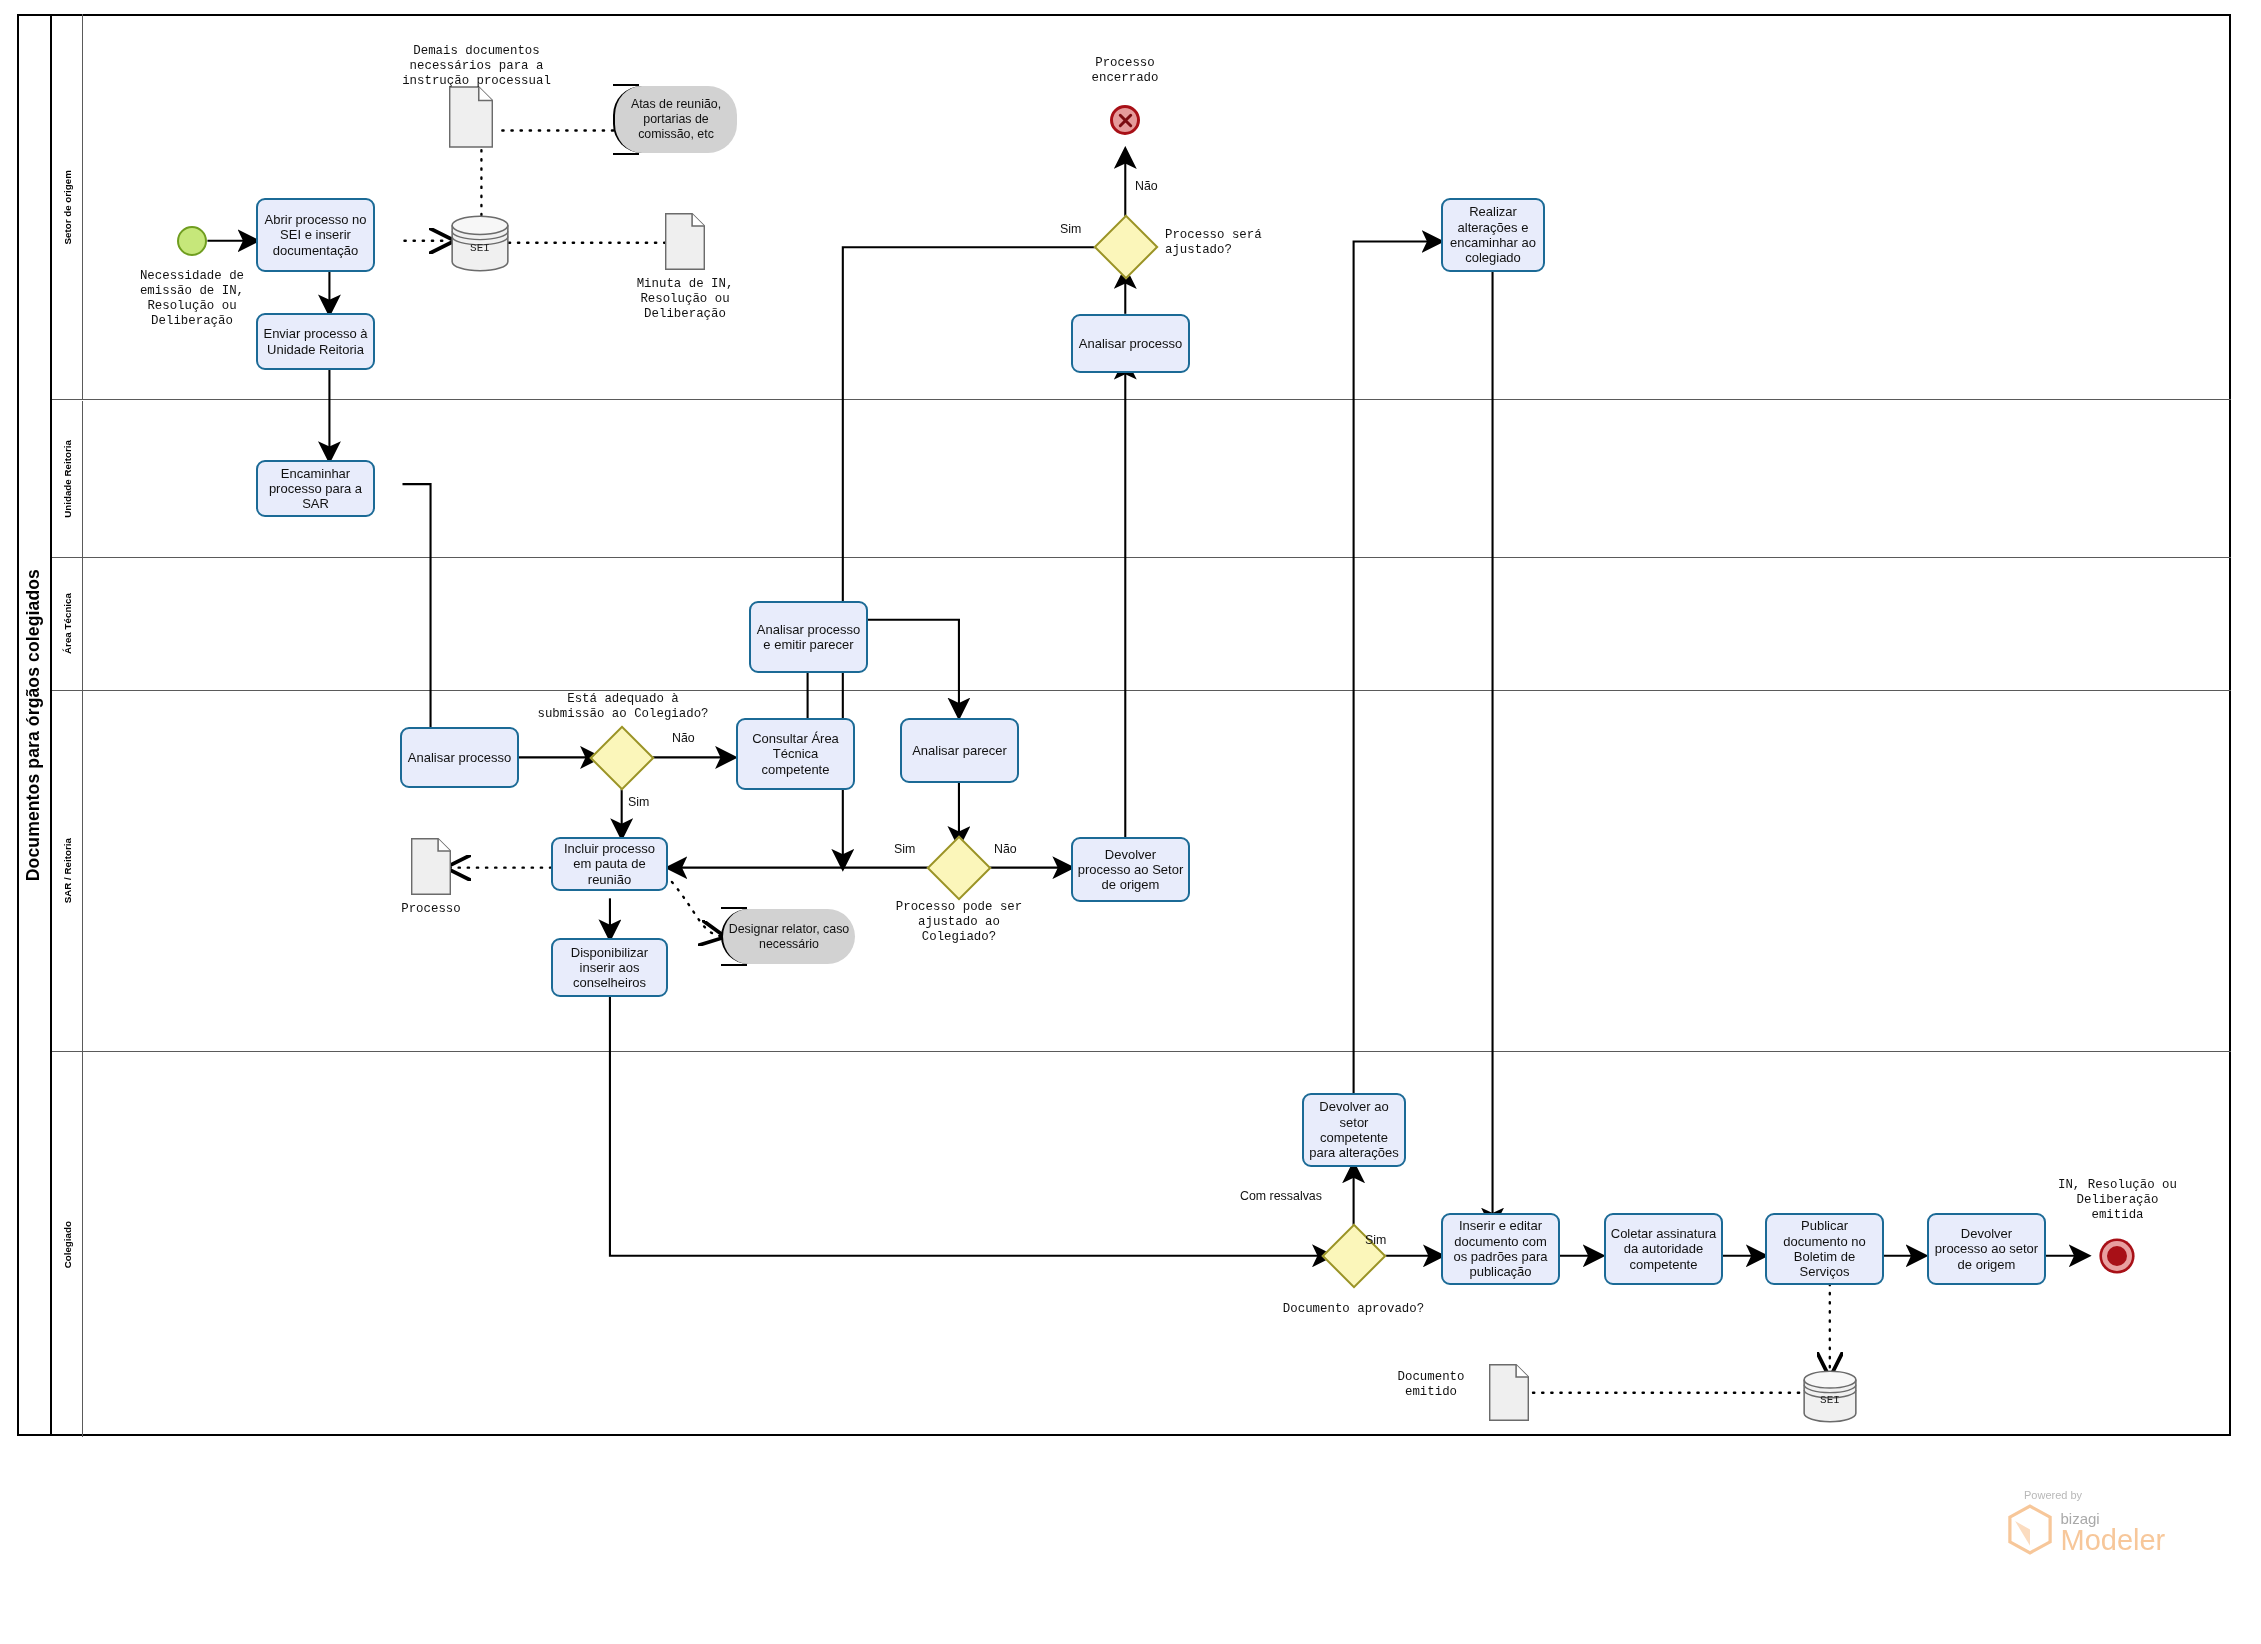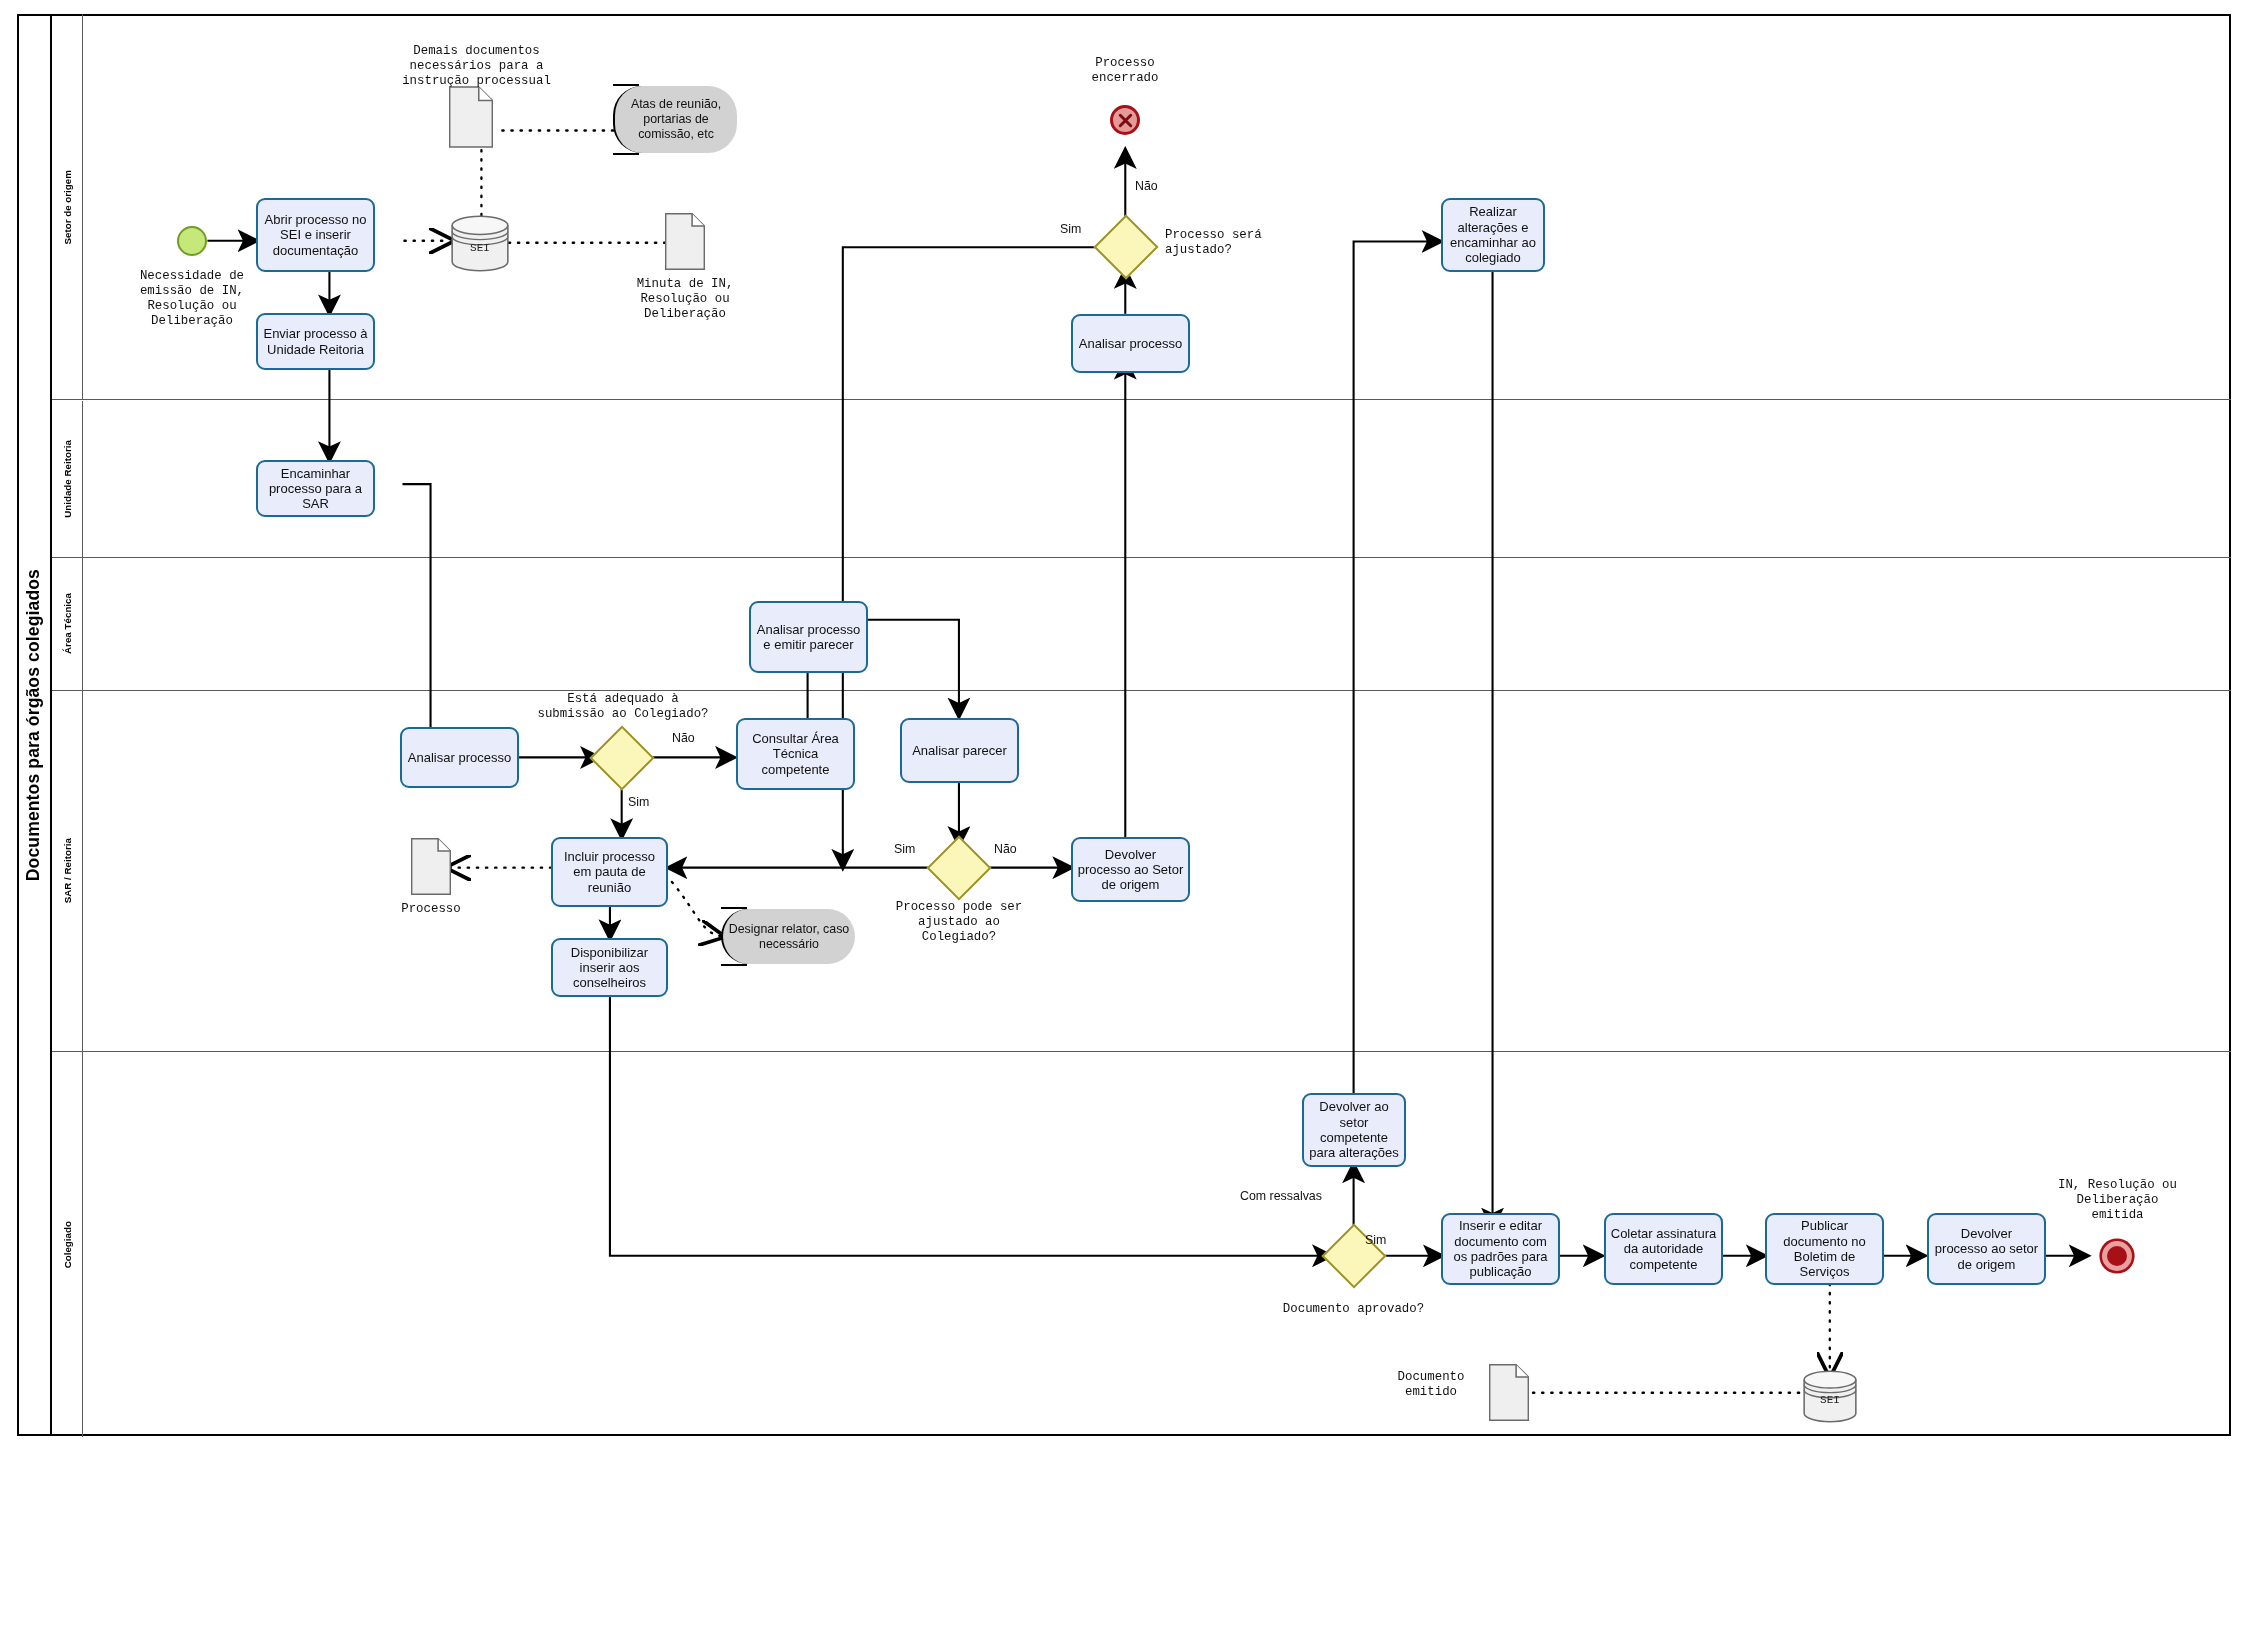--- a/index.html
+++ b/index.html
@@ -199,21 +199,21 @@
   <div class="task" style="left:400px;top:727px;width:119px;height:61px;">Analisar processo</div>
 
   <div class="task" style="left:736px;top:718px;width:119px;height:72px;">Consultar Área Técnica competente</div>
 
   <div class="task" style="left:749px;top:581px;width:119px;height:72px;margin-top:20px;">Analisar processo e emitir parecer</div>
 
   <div class="task" style="left:900px;top:718px;width:119px;height:65px;">Analisar parecer</div>
 
   <div class="task" style="left:1071px;top:837px;width:119px;height:65px;">Devolver processo ao Setor de origem</div>
 
-  <div class="task" style="left:551px;top:837px;width:117px;height:70px;">Incluir processo em pauta de reunião</div>
+  <div class="task" style="left:551px;top:837px;width:117px;height:54px;">Incluir processo em pauta de reunião</div>
 
   <div class="task" style="left:551px;top:938px;width:117px;height:59px;">Disponibilizar inserir aos conselheiros</div>
 
   <div class="task" style="left:1071px;top:314px;width:119px;height:59px;">Analisar processo</div>
 
   <div class="task" style="left:1441px;top:198px;width:104px;height:74px;">Realizar alterações e encaminhar ao colegiado</div>
 
   <div class="task" style="left:1302px;top:1093px;width:104px;height:74px;">Devolver ao setor competente para alterações</div>
 
   <div class="task" style="left:1441px;top:1213px;width:119px;height:72px;">Inserir e editar documento com os padrões para publicação</div>
@@ -294,15 +294,28 @@
       <path d="M3,23 a40,12 0 0 0 80,0" fill="none" stroke="#6b6b6b" stroke-width="2.1"></path>
       <path d="M3,31 a40,12 0 0 0 80,0" fill="none" stroke="#6b6b6b" stroke-width="2.1"></path>
     </svg>
     <div class="lbl" style="position:absolute;left:0;top:0;width:56px;height:53px;display:flex;align-items:center;justify-content:center;padding-top:9px;box-sizing:border-box;font-size:11px;">SEI</div>
   </div>
 
   <div class="note" style="left:613px;top:86px;width:124px;height:67px;">Atas de reunião, portarias de comissão, etc</div>
 
   <div class="note" style="left:721px;top:909px;width:134px;height:55px;">Designar relator, caso necessário</div>
 
+  <div id="bizagi">
+    <div class="pw">Powered by</div>
+    <div class="row">
+      <svg class="hex" width="48" height="51" viewBox="0 0 74 78">
+        <path d="M37,3 L68,20 V58 L37,75 L6,58 V20 Z" fill="none" stroke="#f7c79a" stroke-width="5"></path>
+        <path d="M14,26 L37,39 L37,64 Z" fill="#fbdcc0"></path>
+      </svg>
+      <div>
+        <div class="bz">bizagi</div>
+        <div class="md">Modeler</div>
+      </div>
+    </div>
+  </div>
 
 </div>
 
 
 </body></html>

